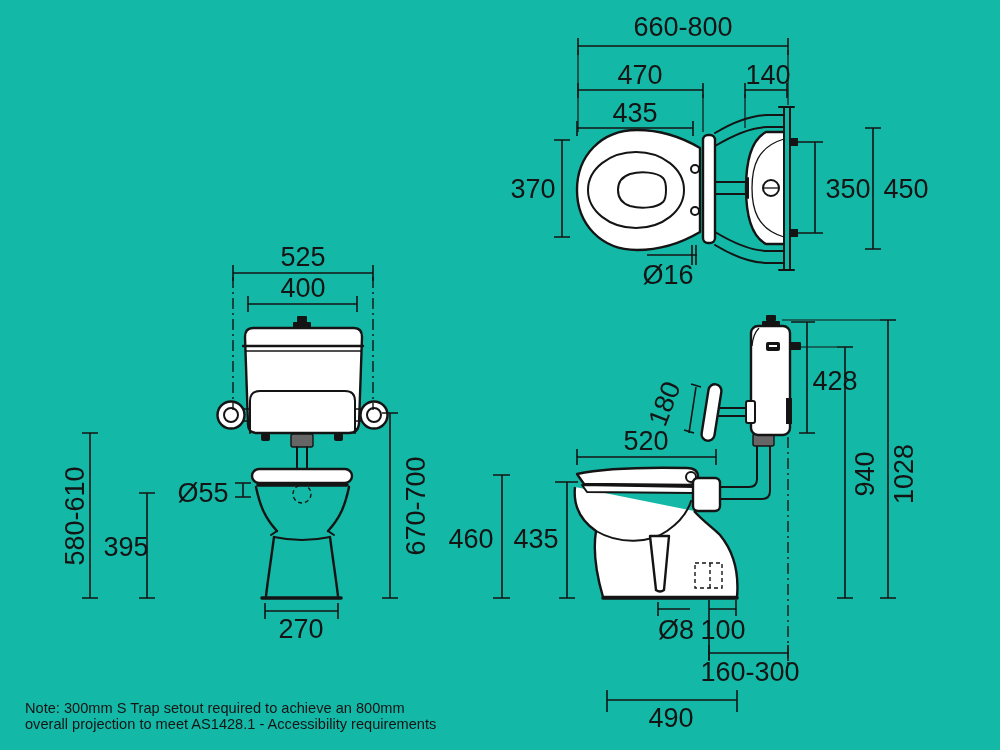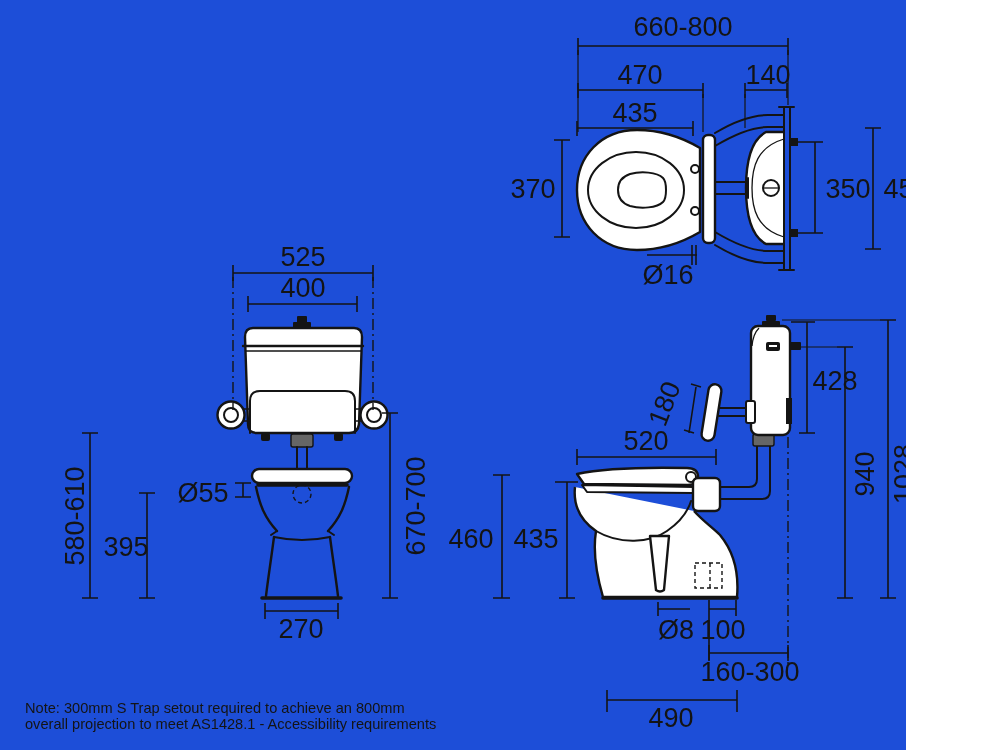--- a/index.html
+++ b/index.html
@@ -1,16 +1,16 @@
 <!DOCTYPE html>
 <html><head>
 <meta charset="utf-8">
 <style>
   html,body{margin:0;padding:0;background:#ffffff;}
-  .page{position:relative;width:906px;height:750px;background:#1d4ed8;overflow:hidden;}
+  .page{position:relative;width:1000px;height:750px;background:#14b8a6;overflow:hidden;}
   svg{display:block;}
   .ol   {fill:none;stroke:#141414;stroke-width:2.4;stroke-linecap:round;stroke-linejoin:round;}
   .ol2  {fill:none;stroke:#141414;stroke-width:2;stroke-linecap:round;stroke-linejoin:round;}
   .olw  {fill:#ffffff;stroke:#141414;stroke-width:2.4;stroke-linejoin:round;}
   .olw2 {fill:#ffffff;stroke:#141414;stroke-width:2;stroke-linejoin:round;}
   .thin {fill:none;stroke:#141414;stroke-width:1.3;}
   .bold {fill:none;stroke:#141414;stroke-width:3.6;stroke-linecap:round;}
   .dim  {fill:none;stroke:#141414;stroke-width:1.6;}
   .ext  {fill:none;stroke:#141414;stroke-width:1.2;}
   .dash {fill:none;stroke:#141414;stroke-width:1.4;stroke-dasharray:4 3;}

